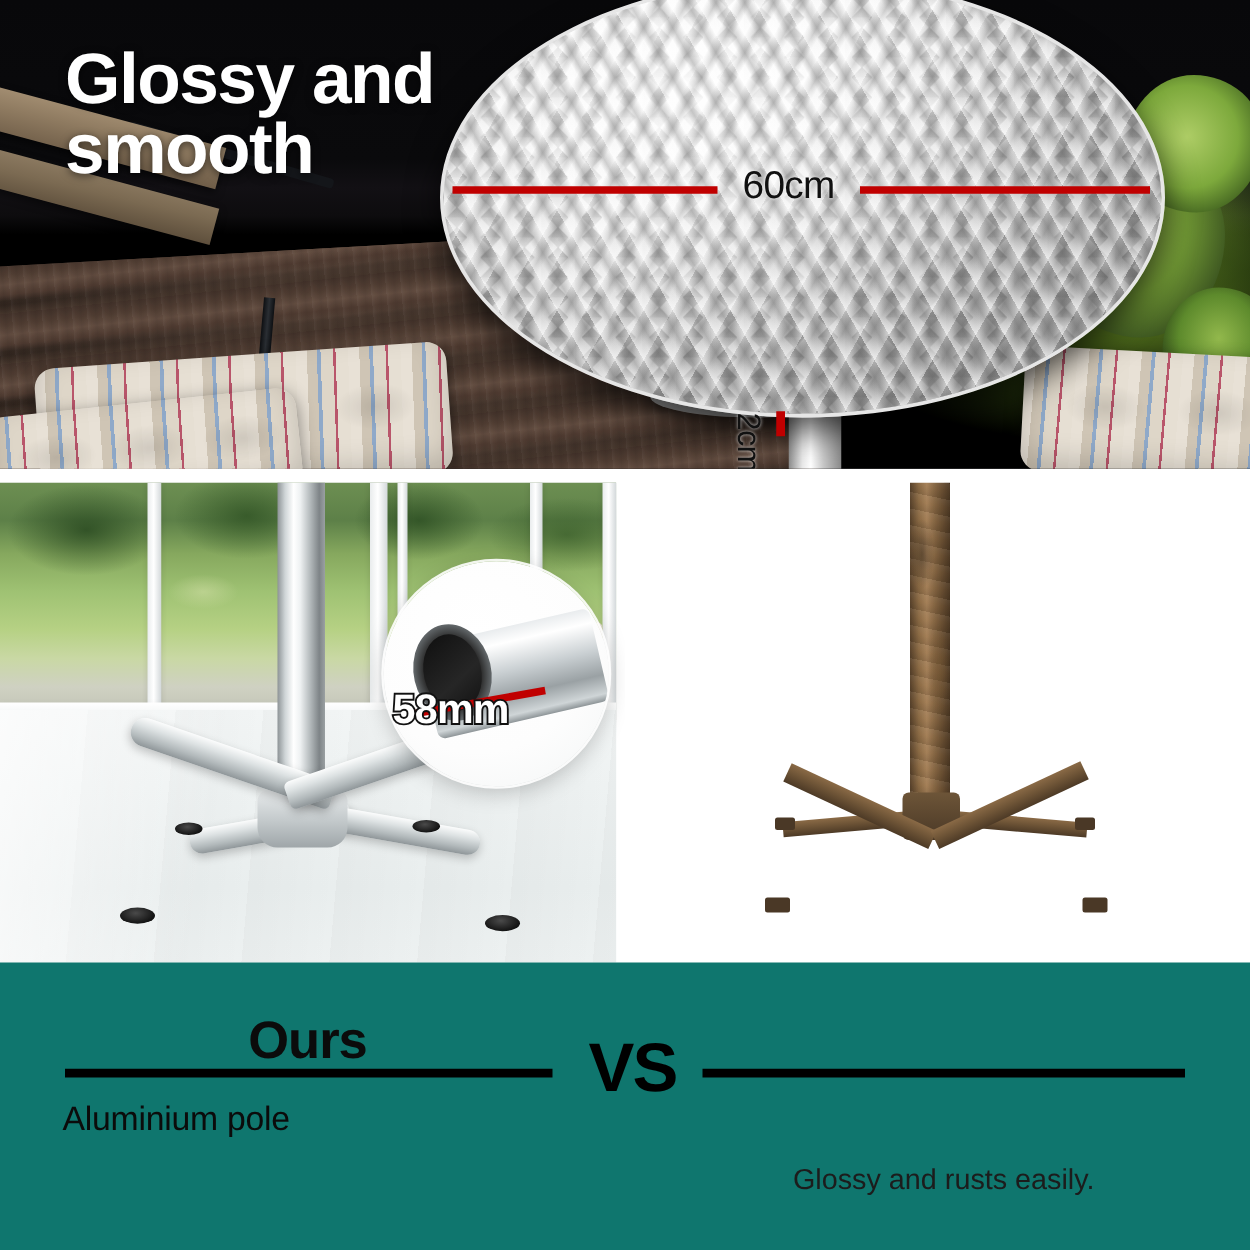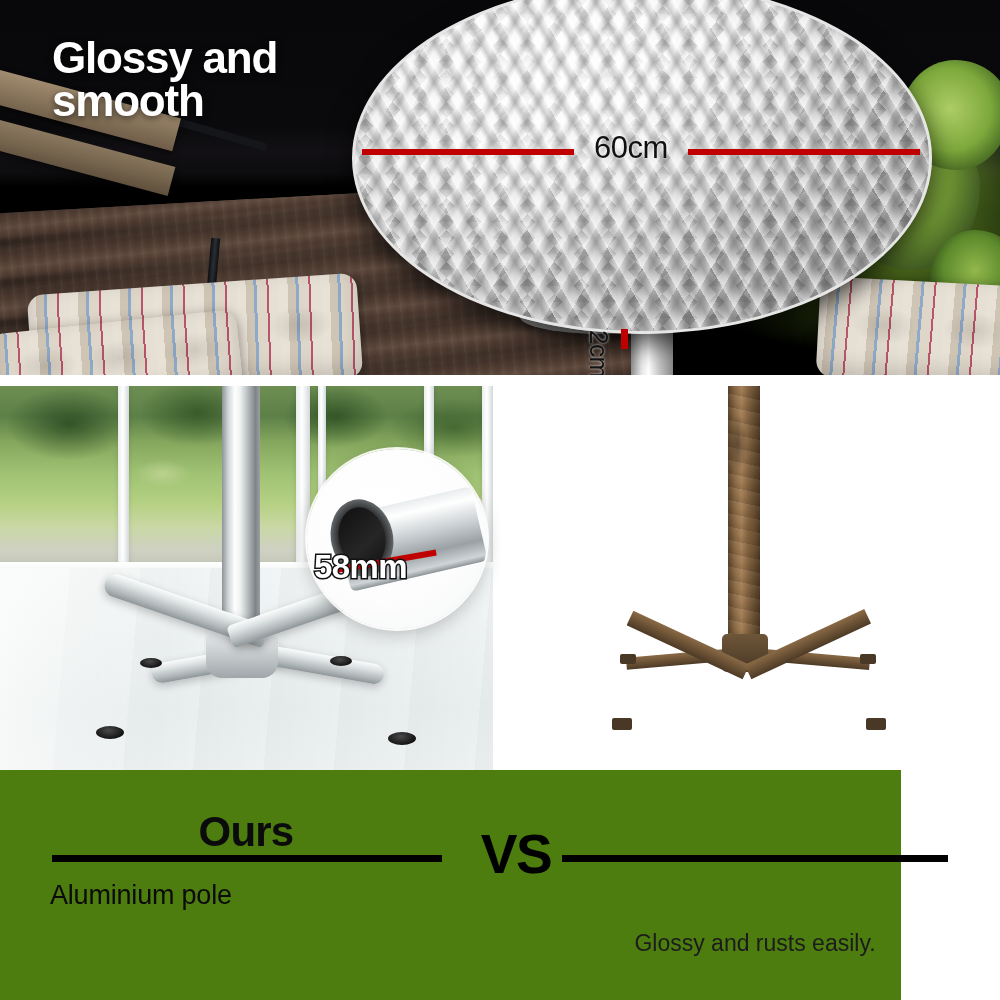--- a/index.html
+++ b/index.html
@@ -217,21 +217,21 @@
   }
 
   
   .headline {
     position: absolute;
     left: 52px;
     top: 36px;
     width: 330px;
     color: #ffffff;
     font-weight: 700;
-    font-size: 44px;
+    font-size: 57px;
     line-height: 0.98;
     letter-spacing: -1.2px;
     text-shadow: 0 2px 7px rgba(0,0,0,0.6);
   }
   .subhead {
     position: absolute;
     left: 52px;
     top: 184px;
     width: 340px;
     color: #ffffff;
@@ -470,22 +470,22 @@
     position: absolute;
     width: 16px; height: 10px;
     background: #4a3826;
     border-radius: 2px;
   }
 
   
   .vs-section {
     position: absolute;
     left: 0; top: 770px;
-    width: 901px; height: 230px;
-    background: #4d7c0f;
+    width: 1000px; height: 230px;
+    background: #0f766e;
   }
   .col-title {
     position: absolute;
     top: 38px;
     font-size: 42px;
     font-weight: 700;
     color: #0b0b0b;
     letter-spacing: -0.8px;
     text-align: center;
   }
@@ -494,21 +494,21 @@
   .rule {
     position: absolute;
     top: 85px;
     height: 7px;
     background: #000000;
   }
   .rule-left  { left: 52px;  width: 390px; }
   .rule-right { left: 562px; width: 386px; }
   .vs-mark {
     position: absolute;
-    left: 466px; top: 52px;
+    left: 456px; top: 52px;
     width: 100px;
     text-align: center;
     font-size: 55px;
     font-weight: 700;
     color: #000000;
     letter-spacing: -1.5px;
   }
   .col-sub {
     position: absolute;
     top: 110px;

